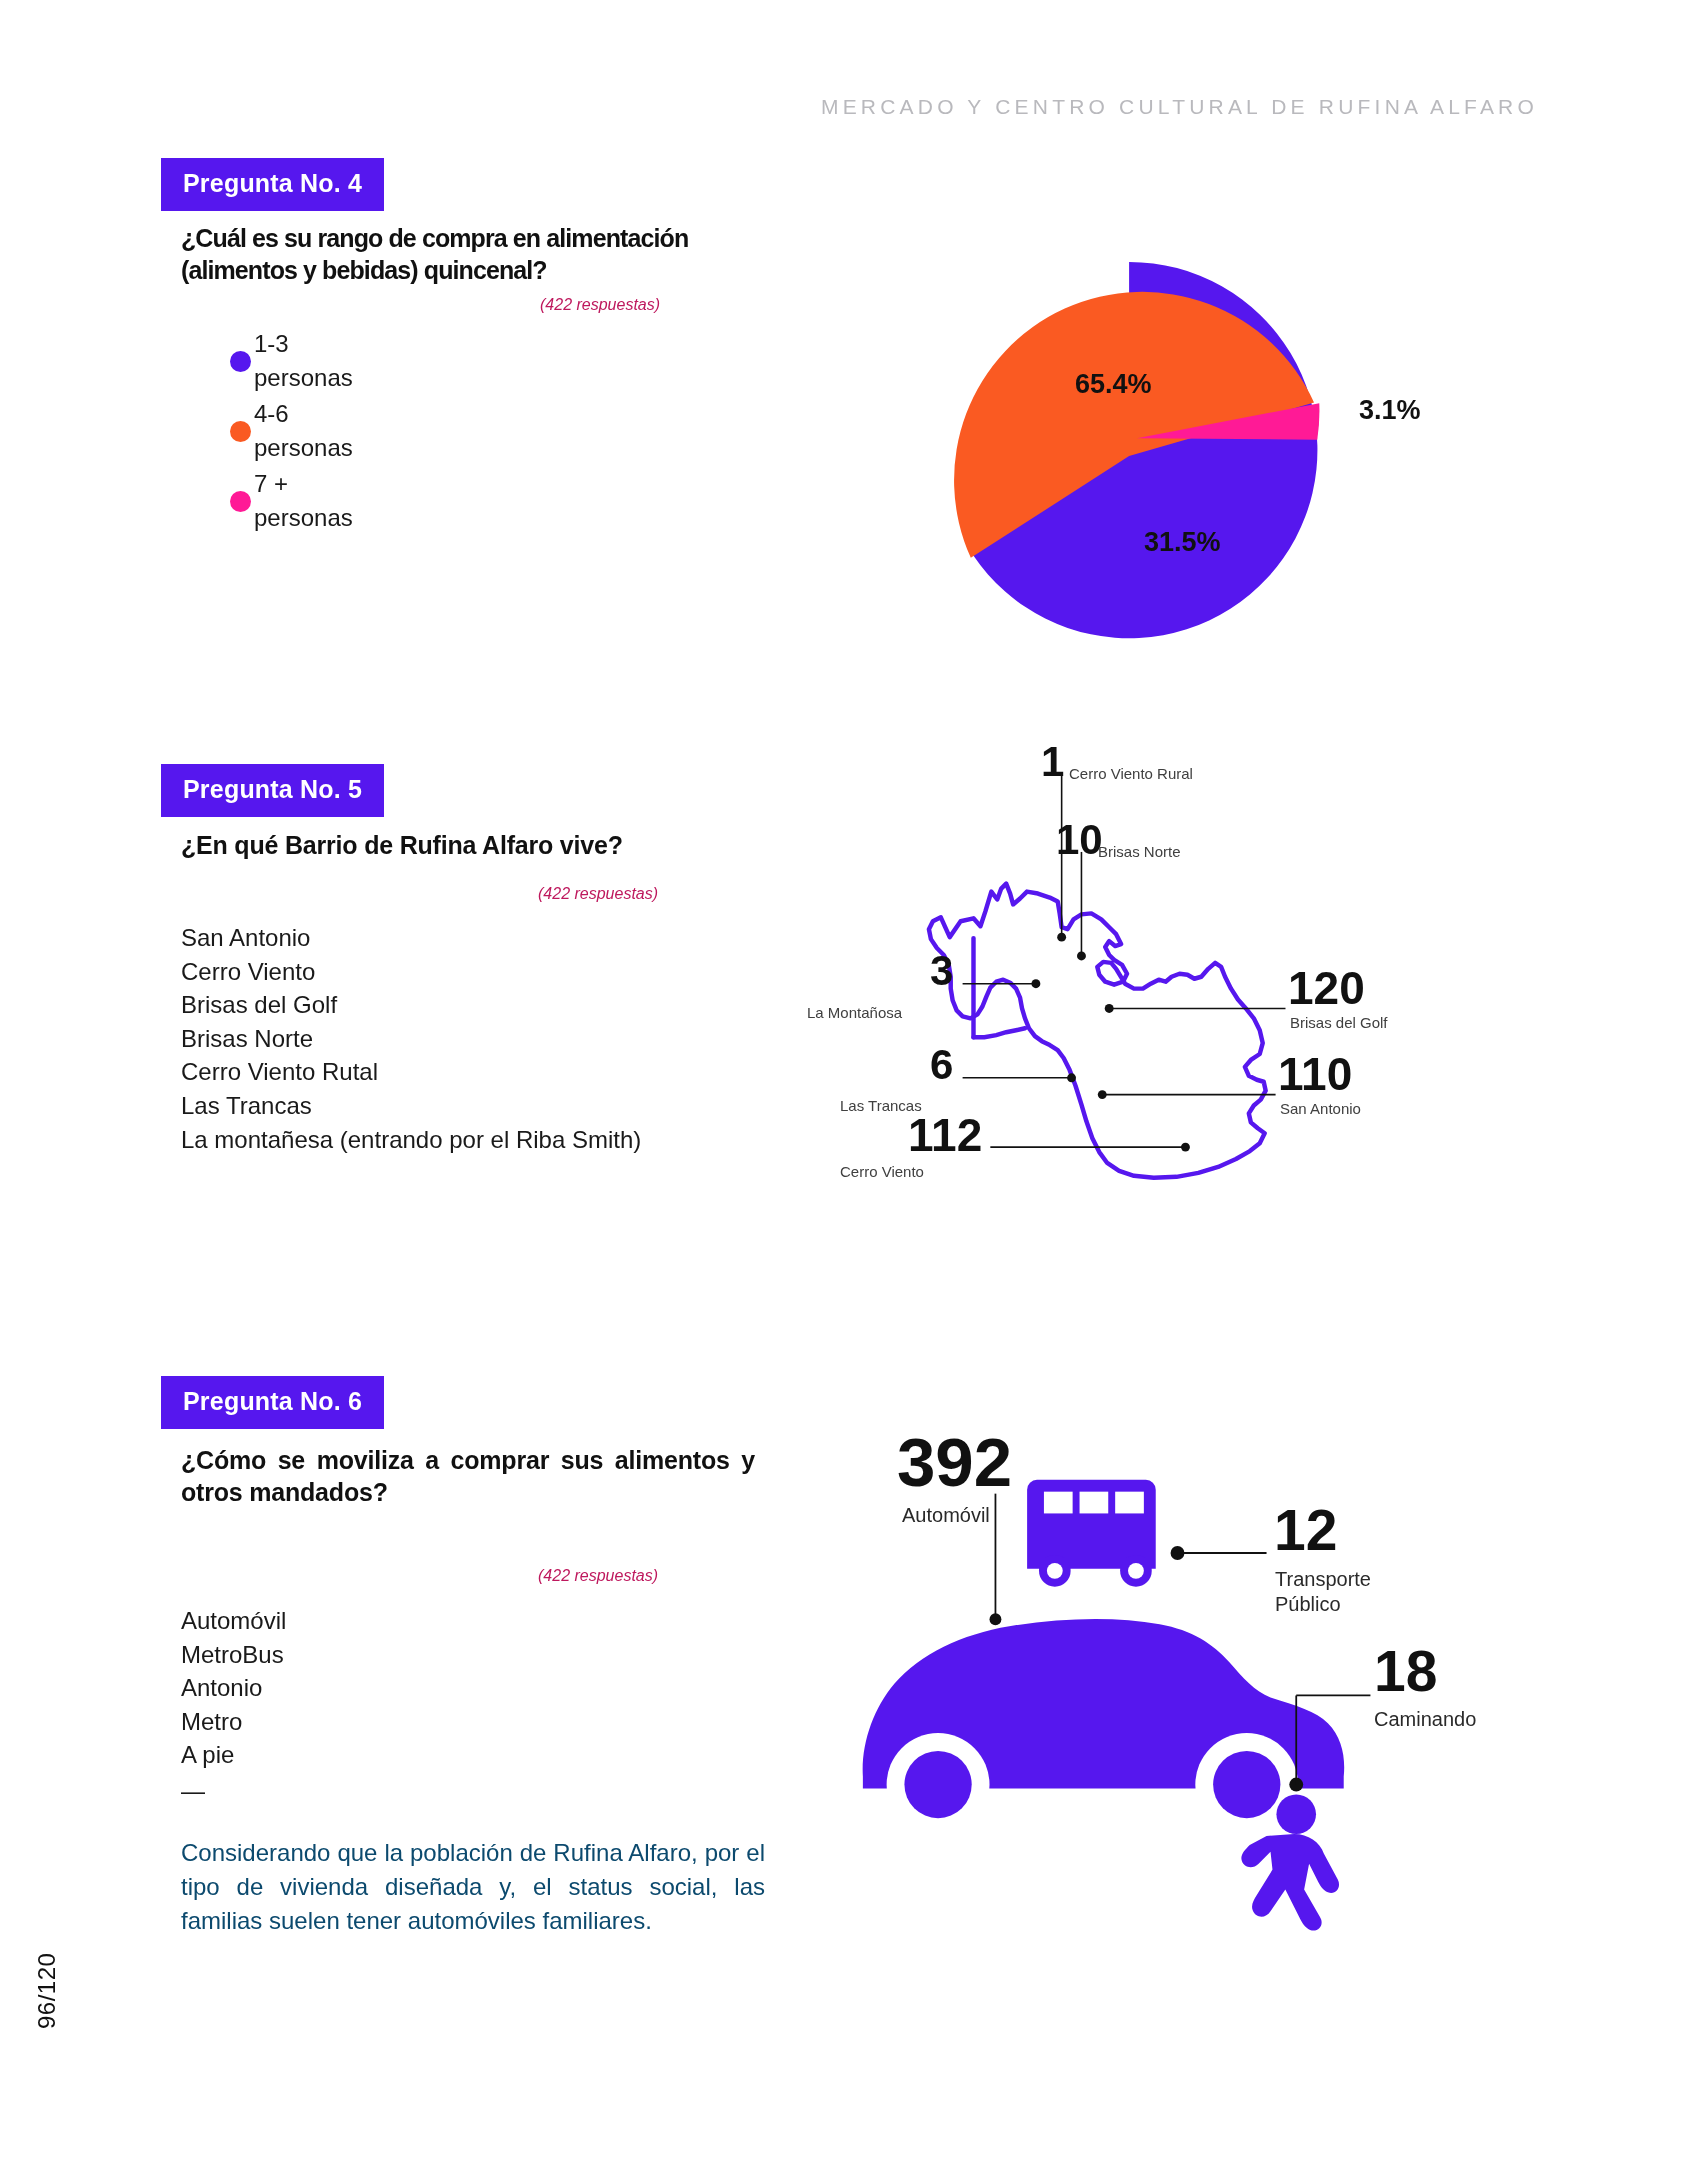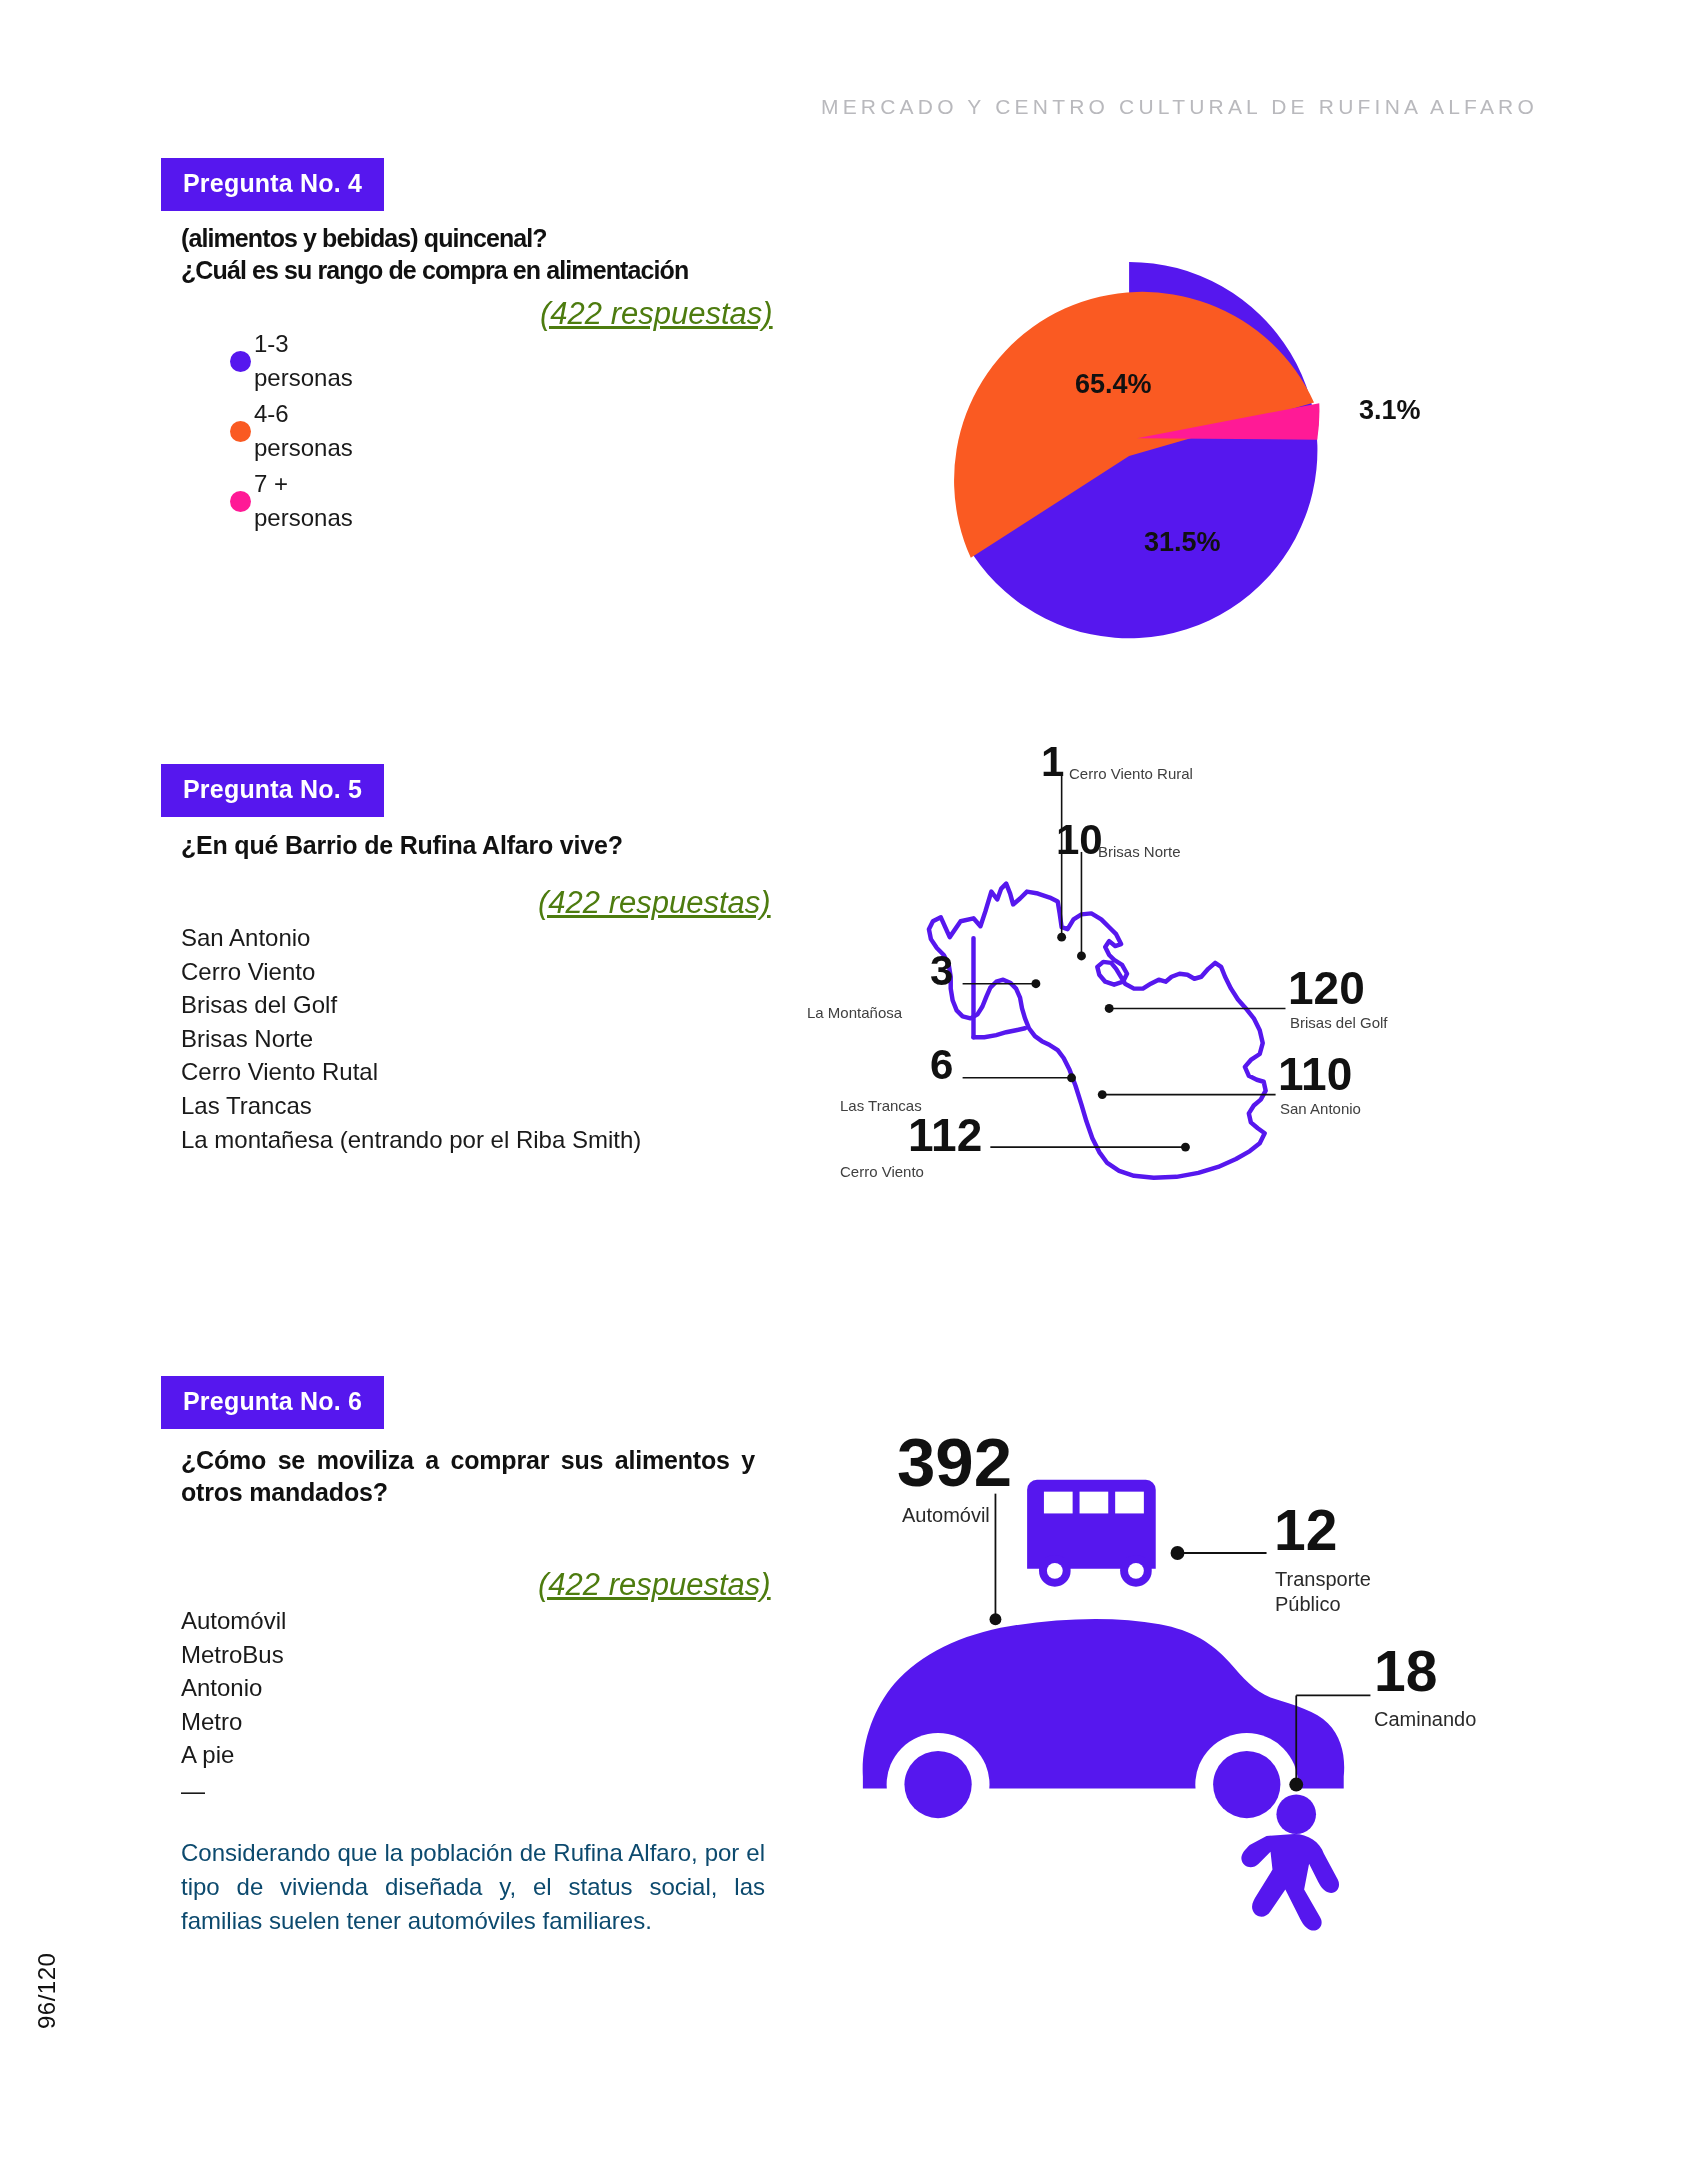--- a/index.html
+++ b/index.html
@@ -45,23 +45,22 @@
   .qtitle {
     position:absolute;
     font-size:25px; font-weight:bold; color:#111;
     line-height:1.26; letter-spacing:-0.2px;
     width:634px;
   }
   .qtitle.tight { letter-spacing:-0.9px; }
   .qtitle.justify { text-align:justify; }
   .respuestas {
     position:absolute;
-    font-size:31px; font-style:italic; color:#4d7c0f;
+    font-size:16px; font-style:italic; color:#be185d;
     white-space:nowrap;
-    text-decoration:underline;
   }
   .legend { position:absolute; }
   .legend-row {
     display:flex; align-items:center; gap:3px;
     font-size:24px; color:#1a1a1a; line-height:1.42;
     margin-bottom:2px;
   }
   .dot { width:21px; height:21px; border-radius:50%; flex:0 0 auto; }
   .optlist {
     position:absolute;
@@ -108,22 +107,22 @@
 
   <div class="doc-header">MERCADO Y CENTRO CULTURAL DE RUFINA ALFARO</div>
 
   <div class="page-num">96/120</div>
 
   <div class="qblock q4">
 
     <div class="badge" style="left:161px; top:158px;">Pregunta No. 4</div>
 
     <div class="qtitle tight" style="left:181px; top:223px;">
+      <div>¿Cuál es su rango de compra en alimentación</div>
       <div>(alimentos y bebidas) quincenal?</div>
-      <div>¿Cuál es su rango de compra en alimentación</div>
     </div>
 
     <div class="respuestas" style="left:540px; top:296px;">(422 respuestas)</div>
 
     <div class="legend" style="left:230px; top:327px;">
       <div class="legend-row">
         <span class="dot" style="background:#5617ee;"></span>
         <span>1-3 personas</span>
       </div>
       <div class="legend-row">

